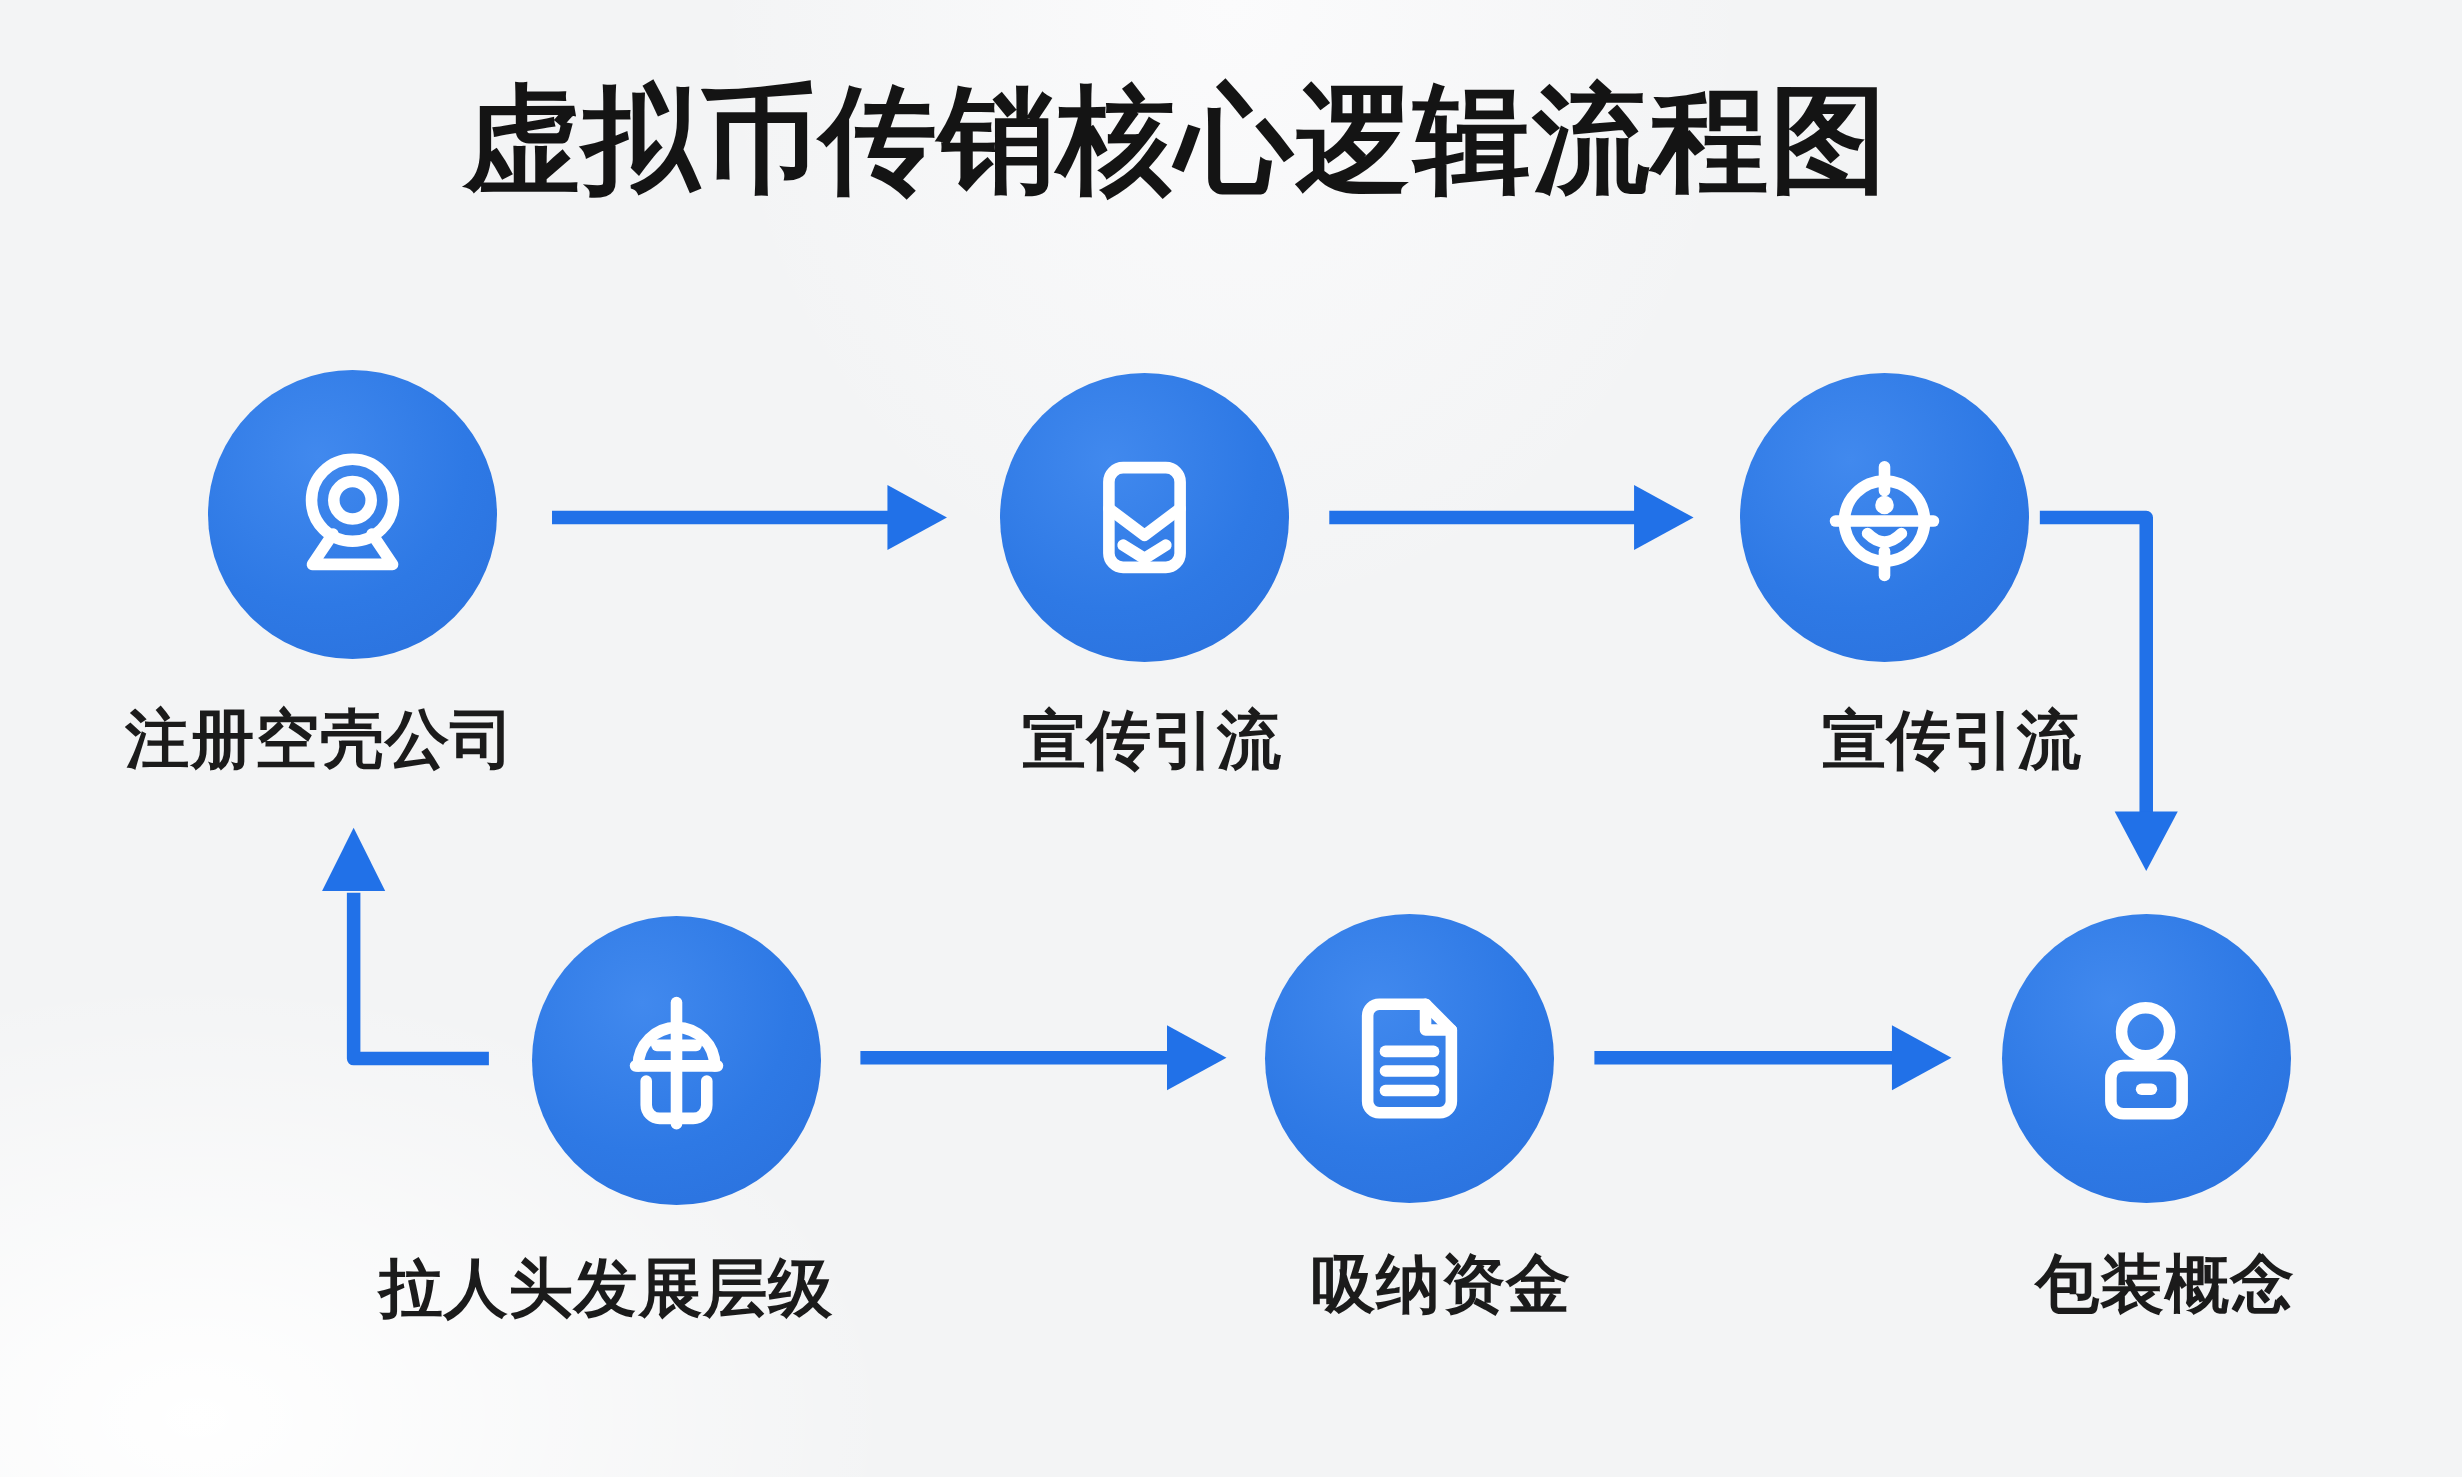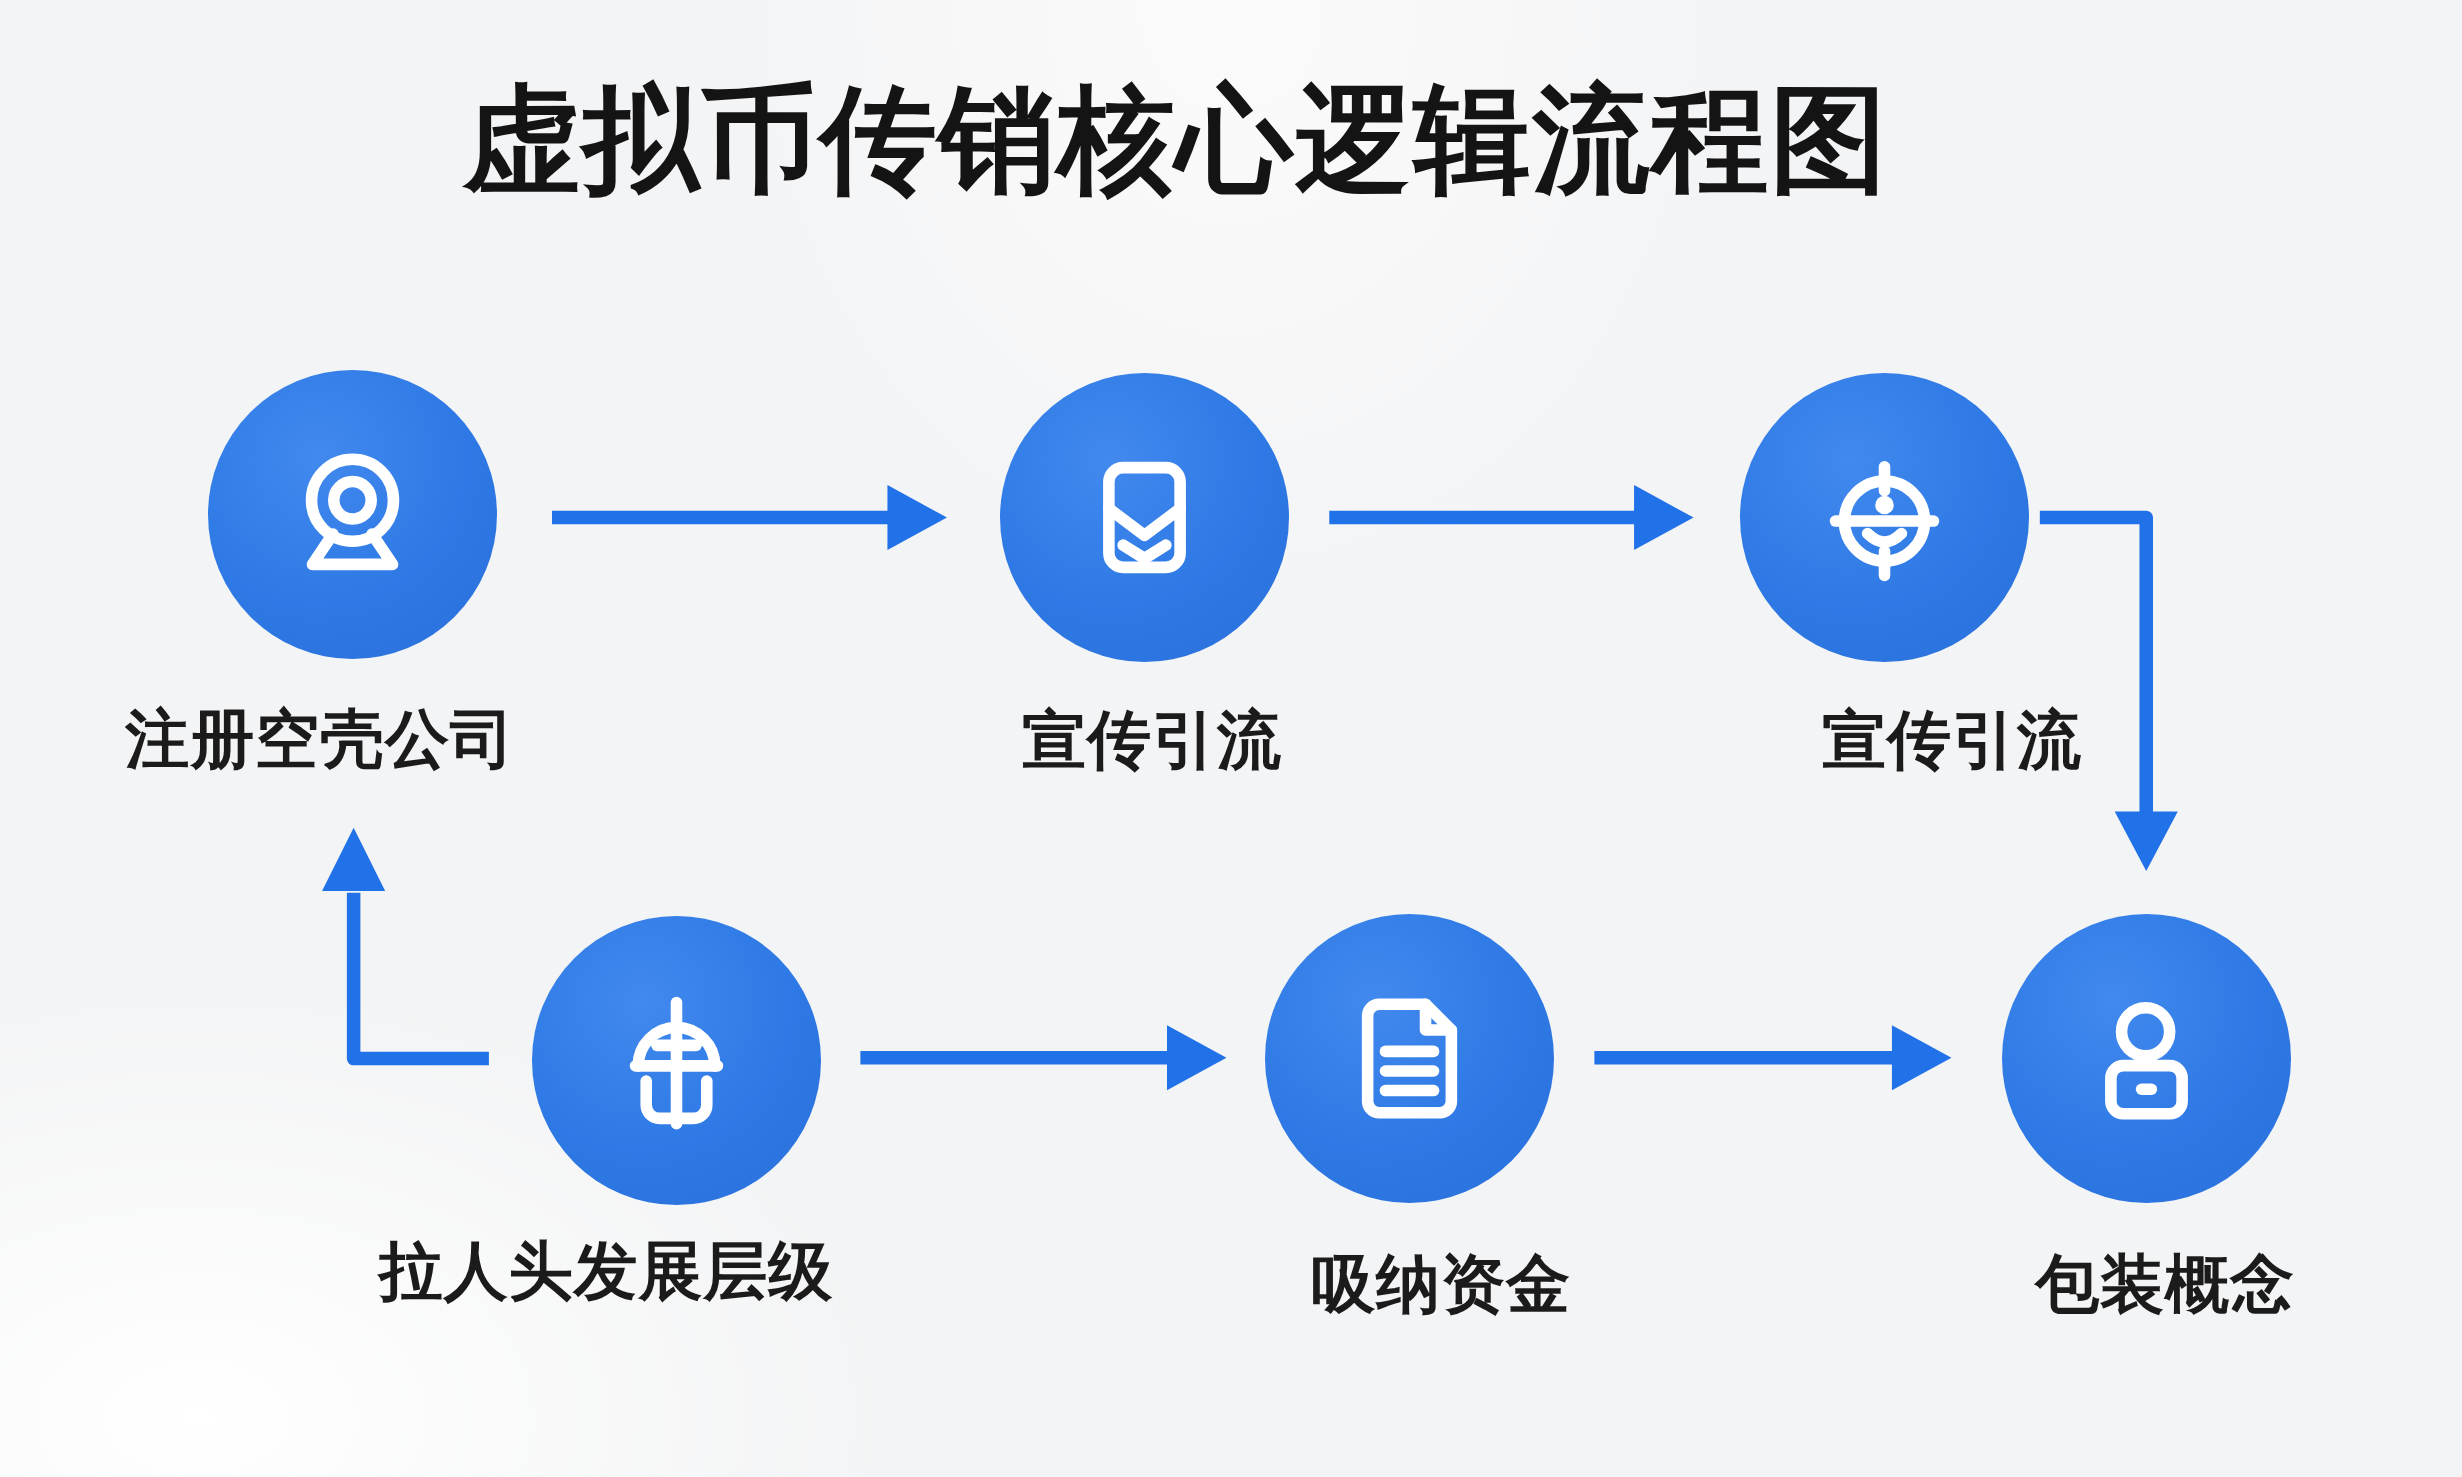--- a/index.html
+++ b/index.html
@@ -122,21 +122,21 @@
   <div class="node" style="left:676px;top:1060px;">
     <div class="bubble">
       <svg viewBox="0 0 96 96">
         <path class="icon-stroke" d="M26.5 51 A21.5 21.5 0 0 1 69.5 51"></path>
         <line class="icon-stroke" x1="25" y1="51" x2="71" y2="51"></line>
         <line class="icon-stroke" x1="48" y1="15.5" x2="48" y2="83.5"></line>
         <line class="icon-stroke" x1="37" y1="39.5" x2="59" y2="39.5"></line>
         <path class="icon-stroke" d="M31 59.5 V73 a7.5 7.5 0 0 0 7.5 7.5 H57.5 A7.5 7.5 0 0 0 65 73 V59.5"></path>
       </svg>
     </div>
-    <div class="node-label" style="left:-70px;top:211px;">拉人头发展层级</div>
+    <div class="node-label" style="left:-70px;top:228px;">拉人头发展层级</div>
   </div>
 
   <div class="node" style="left:1409px;top:1058px;">
     <div class="bubble">
       <svg viewBox="0 0 96 96">
         <path class="icon-stroke" d="M57 17.5 H31 a6.5 6.5 0 0 0 -6.5 6.5 V72 a6.5 6.5 0 0 0 6.5 6.5 H65 a6.5 6.5 0 0 0 6.5 -6.5 V32 Z"></path>
         <path class="icon-stroke" d="M57 17.5 V32 H71.5"></path>
         <line class="icon-stroke" x1="34.5" y1="44" x2="61.5" y2="44"></line>
         <line class="icon-stroke" x1="34.5" y1="55" x2="61.5" y2="55"></line>
         <line class="icon-stroke" x1="34.5" y1="66" x2="61.5" y2="66"></line>

